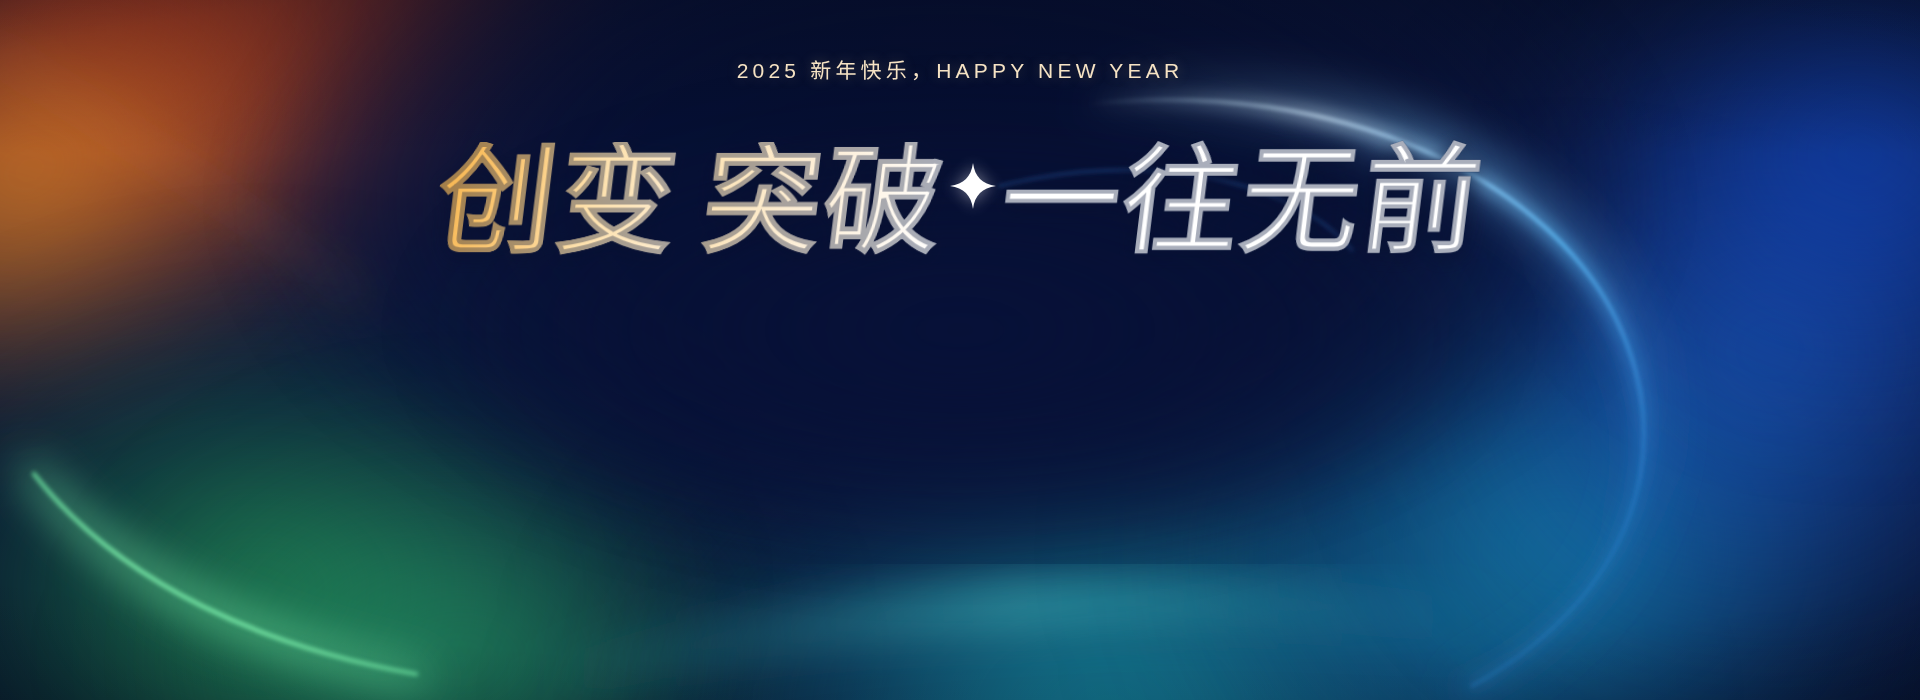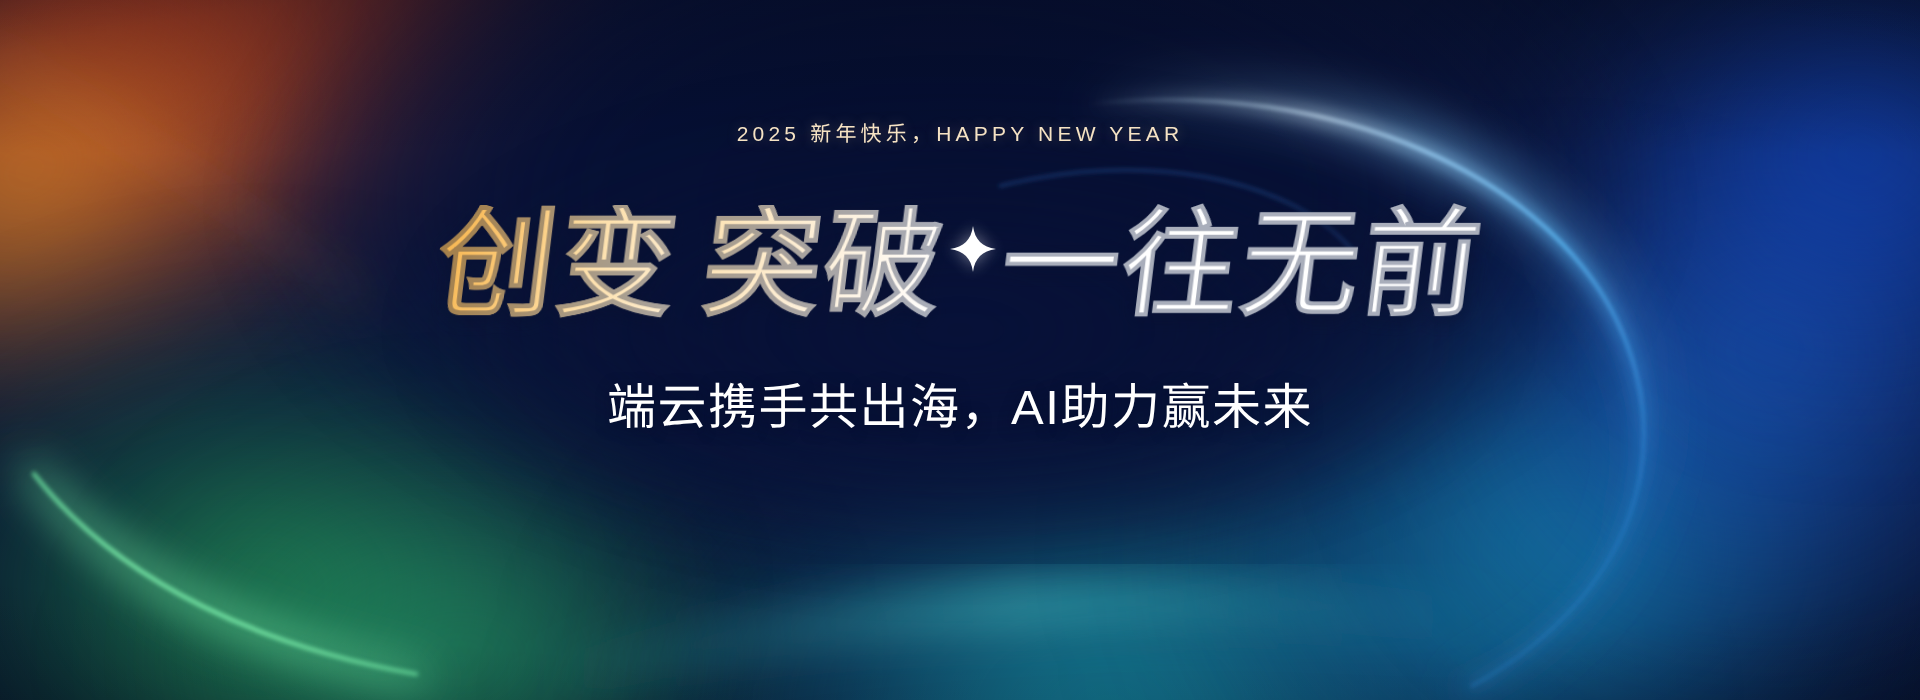--- a/index.html
+++ b/index.html
@@ -124,21 +124,21 @@
       linear-gradient(to bottom, rgba(3,7,24,.35) 0%, rgba(0,0,0,0) 22%);
   }
 
   
   .content{
     position:relative; z-index:6;
     height:100%;
     display:flex;
     flex-direction:column;
     align-items:center;
-    padding-top:117px;
+    padding-top:54px;
   }
 
   .eyebrow{
     font-size:21px;
     letter-spacing:4.2px;
     color:#f6e3c4;
     font-weight:400;
     white-space:nowrap;
     text-shadow:0 0 14px rgba(255,215,150,.28);
   }
@@ -275,16 +275,15 @@
 
       <span class="sparkle">
         <svg viewBox="0 0 100 100">
           <path d="M50 0 C54 30 70 46 100 50 C70 54 54 70 50 100 C46 70 30 54 0 50 C30 46 46 30 50 0 Z" fill="#ffffff"></path>
         </svg>
       </span>
 
       <span class="hl-word hl-c">一往无前</span>
     </div>
 
-    <div class="subtitle">端云携手共出海，AI助力赢未来</div>
 
   </div>
 </div>
 
 </body></html>

